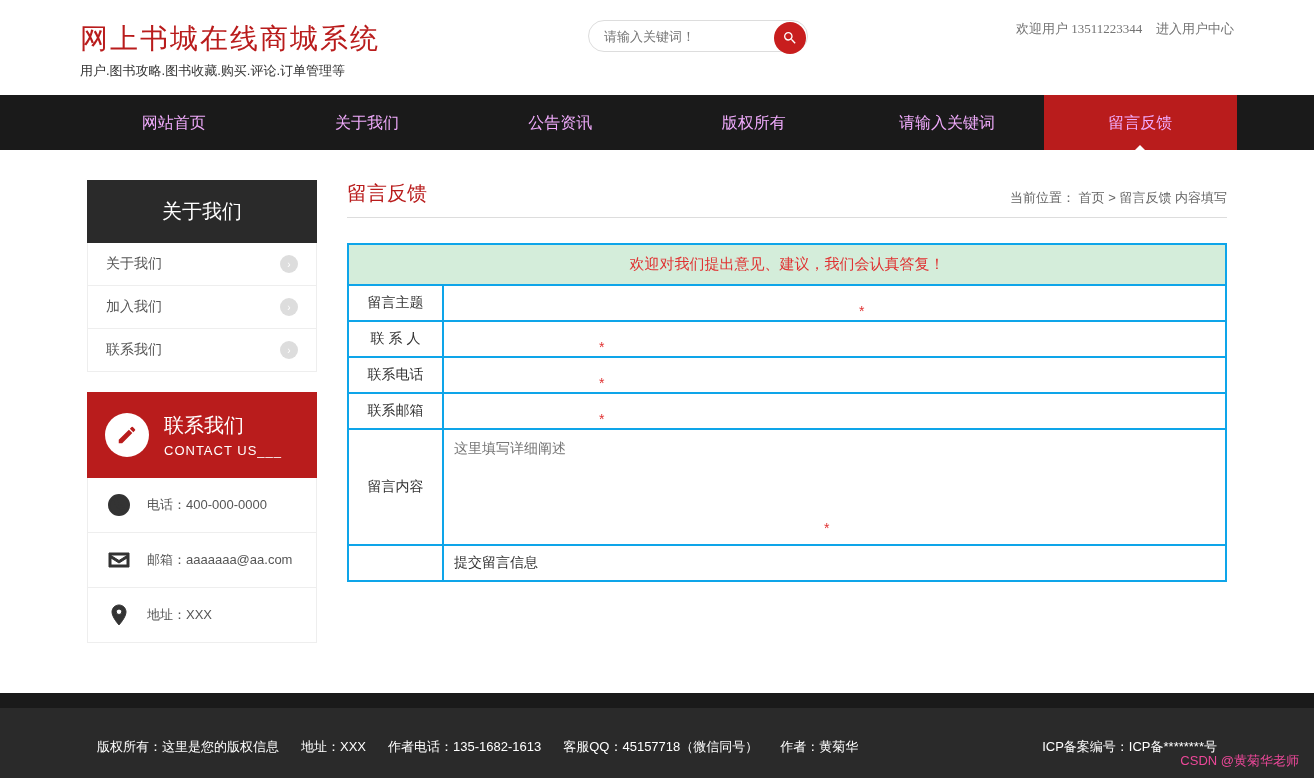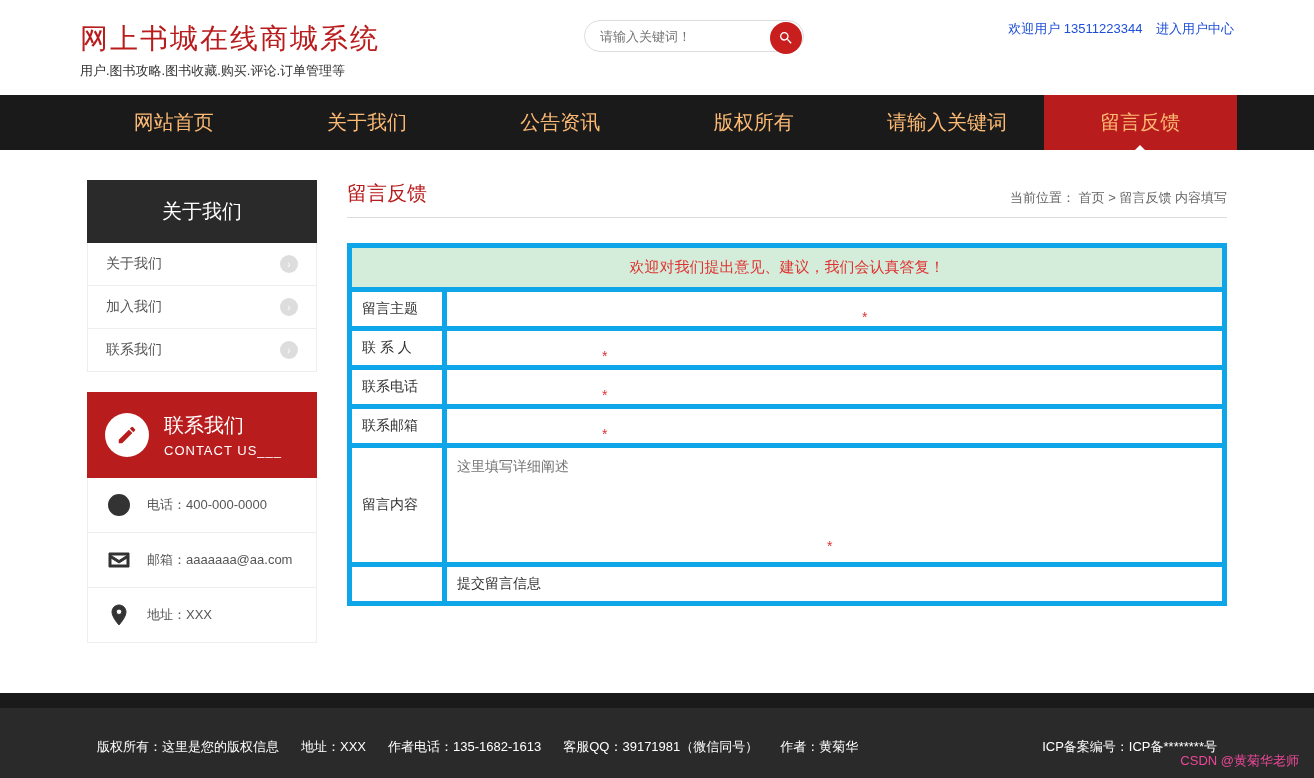--- a/index.html
+++ b/index.html
@@ -10,26 +10,26 @@
     .logo-title { font-size: 28px; color: #b91c1c; font-weight: normal; letter-spacing: 2px; }
     .logo-sub { font-size: 13px; color: #333; margin-top: 4px; }
     
     .search-area { flex: 1; display: flex; justify-content: center; }
     .search-box { position: relative; width: 220px; }
     .search-input { width: 100%; height: 32px; border: 1px solid #ddd; border-radius: 18px; padding: 0 40px 0 15px; font-size: 13px; outline: none; }
     .search-btn { position: absolute; right: 2px; top: 2px; width: 32px; height: 32px; background: #c81e1e; border: none; border-radius: 50%; cursor: pointer; display: flex; align-items: center; justify-content: center; }
     .search-btn svg { width: 16px; height: 16px; fill: #fff; }
     
     .user-area { flex: 0 0 auto; font-size: 13px; }
-    .user-area span, .user-area a { color: #1d4ed8; text-decoration: none; }
+    .user-area span, .user-area a { color: #737373; text-decoration: none; font-family: Liberation Serif, serif; }
     .user-link { margin-left: 10px; }
     
     .nav { background: #1a1a1a; height: 55px; }
     .nav-inner { display: flex; max-width: 1160px; margin: 0 auto; }
-    .nav-item { flex: 1; text-align: center; line-height: 55px; color: #fdba74; font-size: 20px; cursor: pointer; position: relative; }
+    .nav-item { flex: 1; text-align: center; line-height: 55px; color: #f0abfc; font-size: 16px; cursor: pointer; position: relative; }
     .nav-item.active { background: #b91c1c; }
     .nav-item.active::after { content: ''; position: absolute; bottom: 0; left: 50%; transform: translateX(-50%); border: 5px solid transparent; border-bottom-color: #fff; }
     
     .container { display: flex; max-width: 1160px; margin: 30px auto 0; gap: 30px; padding: 0 10px; }
     
     .sidebar { width: 230px; flex-shrink: 0; }
     .side-title { background: #2a2a2a; color: #fff; text-align: center; font-size: 20px; padding: 18px 0; }
     .side-list { border: 1px solid #eee; border-top: none; }
     .side-item { display: flex; align-items: center; justify-content: space-between; padding: 12px 18px; border-bottom: 1px solid #eee; cursor: pointer; color: #555; }
     .side-item:last-child { border-bottom: none; }
@@ -48,23 +48,23 @@
     .ci-icon { width: 26px; height: 26px; display: flex; align-items: center; justify-content: center; }
     .ci-icon svg { width: 24px; height: 24px; fill: #333; stroke: #333; }
     .ci-text { font-size: 13px; color: #555; }
     
     .main { flex: 1; }
     .main-head { display: flex; justify-content: space-between; align-items: flex-end; border-bottom: 1px solid #ddd; padding-bottom: 10px; margin-bottom: 20px; }
     .main-title { color: #b91c1c; font-size: 20px; font-weight: normal; }
     .breadcrumb { font-size: 13px; color: #666; }
     
     .form-table { width: 100%; border-collapse: collapse; margin-top: 25px; }
-    .form-table td { border: 5px solid #0ea5e9; padding: 8px 10px; font-size: 14px; }
+    .form-table td { border: 2px solid #0ea5e9; padding: 8px 10px; font-size: 14px; }
     .form-table .banner { background: #d4edda; color: #e03131; text-align: center; font-size: 15px; padding: 10px; }
-    .form-table .label { width: 95px; color: #333; }
+    .form-table .label { width: 95px; text-align: center; color: #333; }
     .form-table .cell { position: relative; padding-left: 8px; }
     .req { color: #e03131; position: absolute; }
     .req.pos1 { left: 155px; }
     .req.pos2 { left: 415px; }
     .req.pos3 { left: 380px; bottom: 8px; }
     textarea.content-input { width: 100%; height: 95px; border: none; resize: none; font-family: inherit; font-size: 14px; outline: none; padding: 2px; }
     .submit-cell { padding-left: 10px; cursor: pointer; }
     
     .footer { background: #2a2a2a; margin-top: 50px; }
     .footer-top { height: 15px; background: #1a1a1a; }
@@ -219,20 +219,20 @@
   </div>
 </div>
 
 <div class="footer">
   <div class="footer-top"></div>
   <div class="footer-body">
     <div class="footer-left">
       <span>版权所有：这里是您的版权信息</span>
       <span>地址：XXX</span>
       <span>作者电话：135-1682-1613</span>
-      <span>客服QQ：39171981（微信同号）</span>
+      <span>客服QQ：45157718（微信同号）</span>
       <span>作者：黄菊华</span>
     </div>
     <div>ICP备案编号：ICP备********号</div>
   </div>
 </div>
 
 <div class="watermark">CSDN @黄菊华老师</div>
 
 </body></html>

